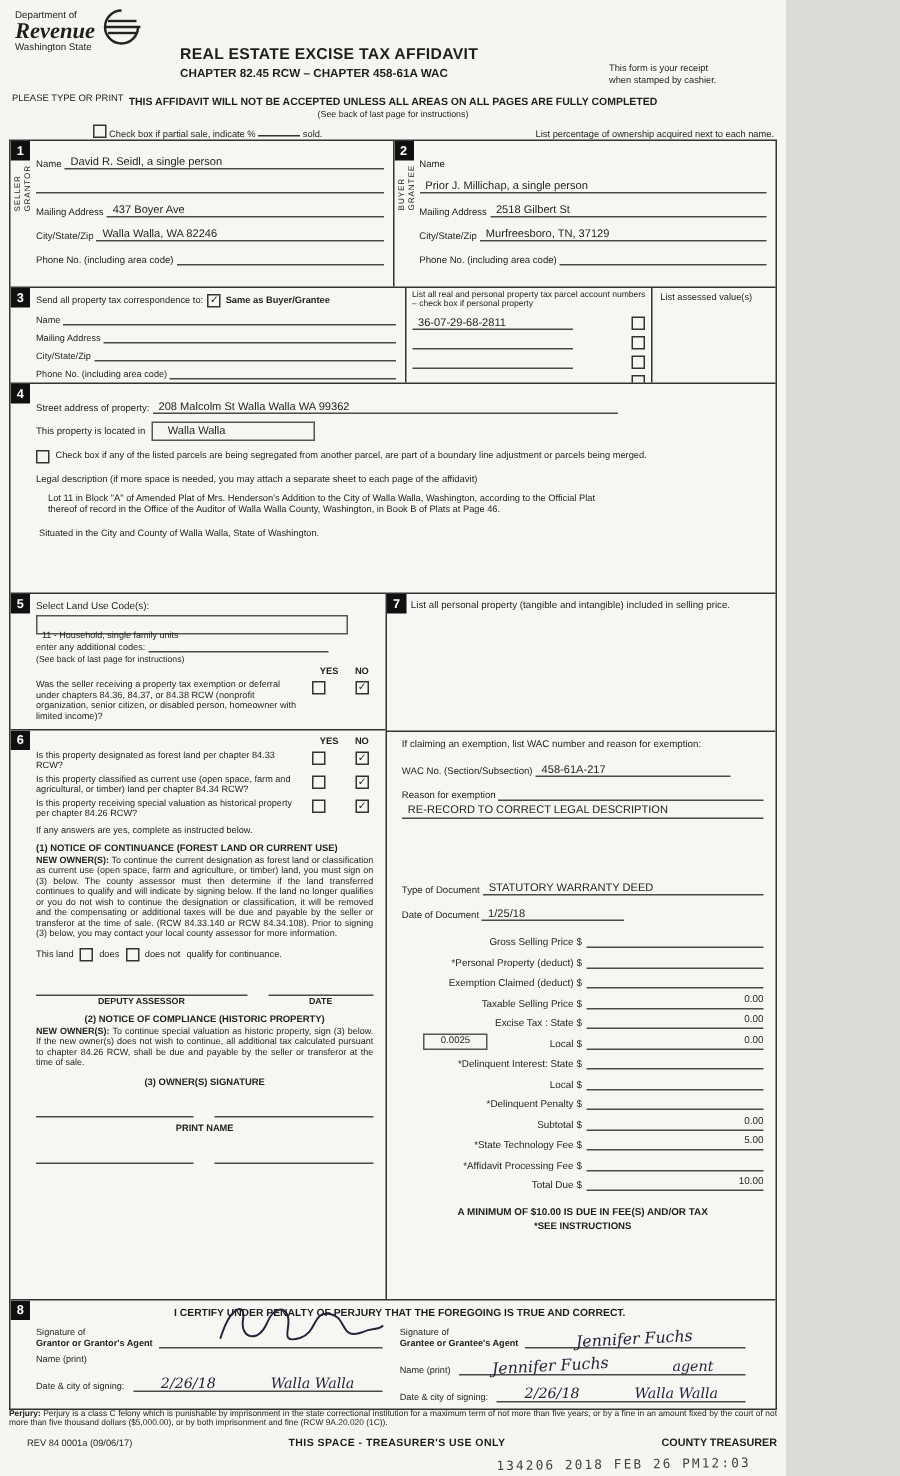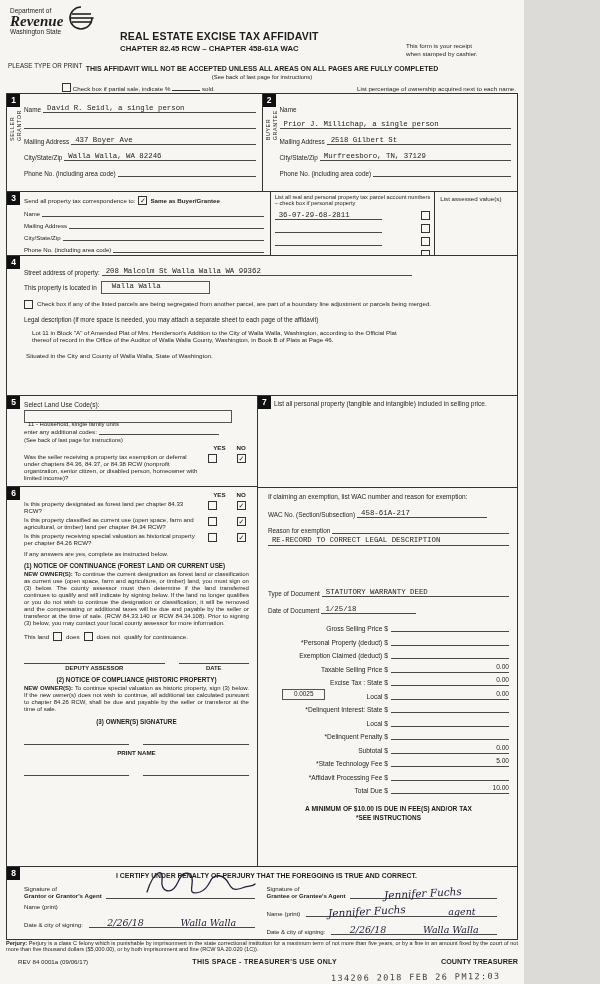--- a/index.html
+++ b/index.html
@@ -28,21 +28,21 @@
   
   .cb{display:inline-block;width:7px;height:7px;border:1px solid #333;font-size:7px;line-height:7px;
       text-align:center;vertical-align:-1px;overflow:hidden;}
   .mini-line{display:inline-block;width:28px;border-bottom:1px solid #333;height:7px;}
   .numbox{position:absolute;left:0;top:0;width:13px;height:13px;background:#101010;color:#fff;
           font-size:8.5px;font-weight:bold;text-align:center;line-height:13px;z-index:3;}
   .fr{display:flex;align-items:flex-end;margin-top:3px;font-size:6.4px;height:13px;}
   .fr.small{height:10px;margin-top:2px;font-size:6.1px;}
   .lab{white-space:nowrap;margin-right:2px;}
   .fill{flex:1;border-bottom:1px solid #4a4a4a;height:11px;display:flex;align-items:flex-end;}
-  .typed{font-size:7.4px;padding-left:4px;white-space:nowrap;font-family:Liberation Mono, monospace;}
+  .typed{font-size:7.4px;padding-left:4px;white-space:nowrap;}
   .typed-sm{font-size:6px;white-space:nowrap;}
 
   
   .form-body{position:absolute;left:6px;right:6px;top:93px;height:845px;border:1px solid #333;background:#f7f6f2;}
   .sec12{height:97px;display:flex;}
   .half{width:50%;position:relative;padding:3px 6px 2px 17px;overflow:hidden;}
   .half+.half{border-left:1px solid #333;}
   .side-label{position:absolute;left:2px;top:16px;display:flex;gap:1px;z-index:2;}
   .side-label span{writing-mode:vertical-rl;transform:rotate(180deg);font-size:5.4px;letter-spacing:.6px;color:#222;}
 
@@ -120,21 +120,21 @@
   .srow{display:flex;align-items:flex-end;margin-top:4px;font-size:6.1px;}
   .slab2{line-height:7px;white-space:nowrap;}
   .sfill{flex:1;border-bottom:1px solid #4a4a4a;margin-left:4px;height:13px;display:flex;justify-content:space-around;align-items:flex-end;overflow:visible;}
   .hand{font-family:"DejaVu Serif","Liberation Serif",serif;font-style:italic;font-size:9.5px;line-height:9px;color:#23233a;white-space:nowrap;}
   .hand.caps{letter-spacing:1px;}
   .hand.script{font-size:10.5px;transform:rotate(-3deg);}
   .scrawl{position:absolute;left:135px;top:-1px;z-index:2;}
 
   .footer{position:absolute;left:6px;right:6px;top:940px;height:42px;}
   .perjury{font-size:5.6px;line-height:6.4px;text-align:justify;}
-  .foot-row{display:flex;justify-content:space-between;align-items:center;margin-top:4px;margin-left:12px;}
+  .foot-row{display:flex;justify-content:space-between;align-items:flex-end;margin-top:4px;margin-left:12px;}
   .rev{font-size:6.2px;}
   .tspace{font-size:7px;font-weight:bold;letter-spacing:.3px;}
   .ctreas{font-size:7.2px;font-weight:bold;}
   .stamp{position:absolute;right:18px;bottom:0;font-family:"DejaVu Sans Mono","Liberation Mono",monospace;
          font-size:8.5px;letter-spacing:1.4px;color:#3f3f3f;transform:rotate(-.7deg);}
 </style>
 </head>
 <body>
 
 <div class="page">

